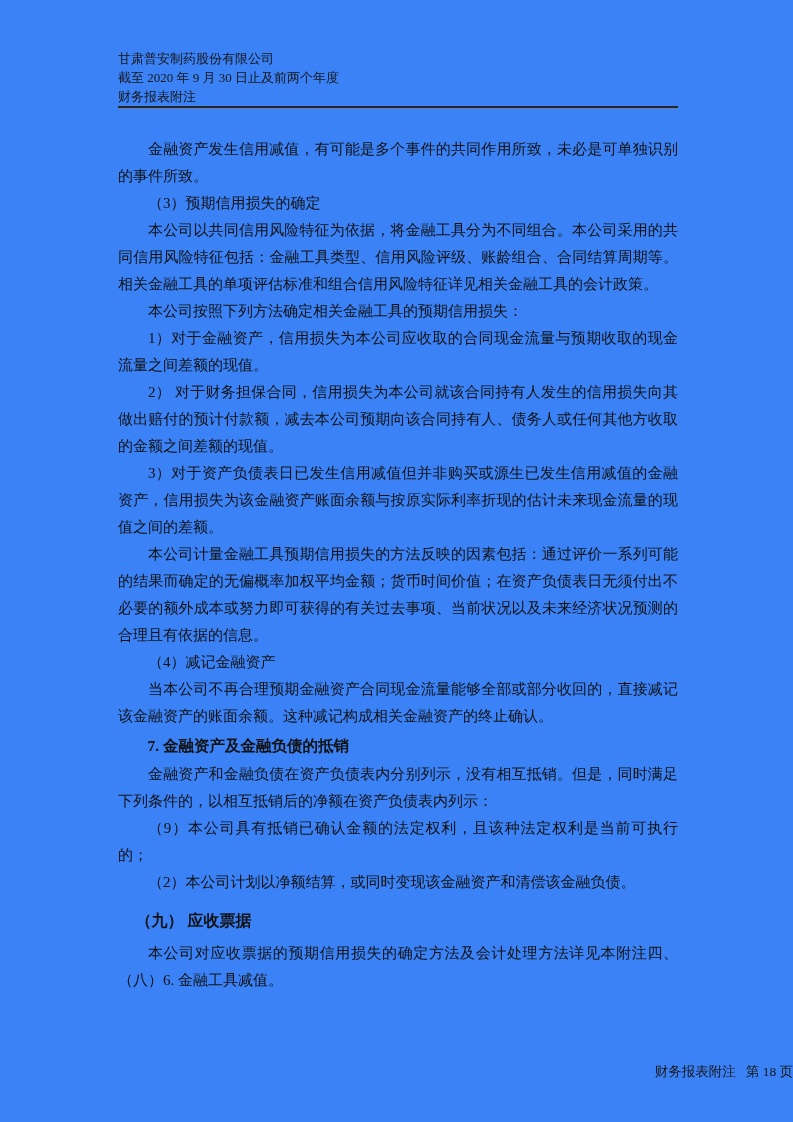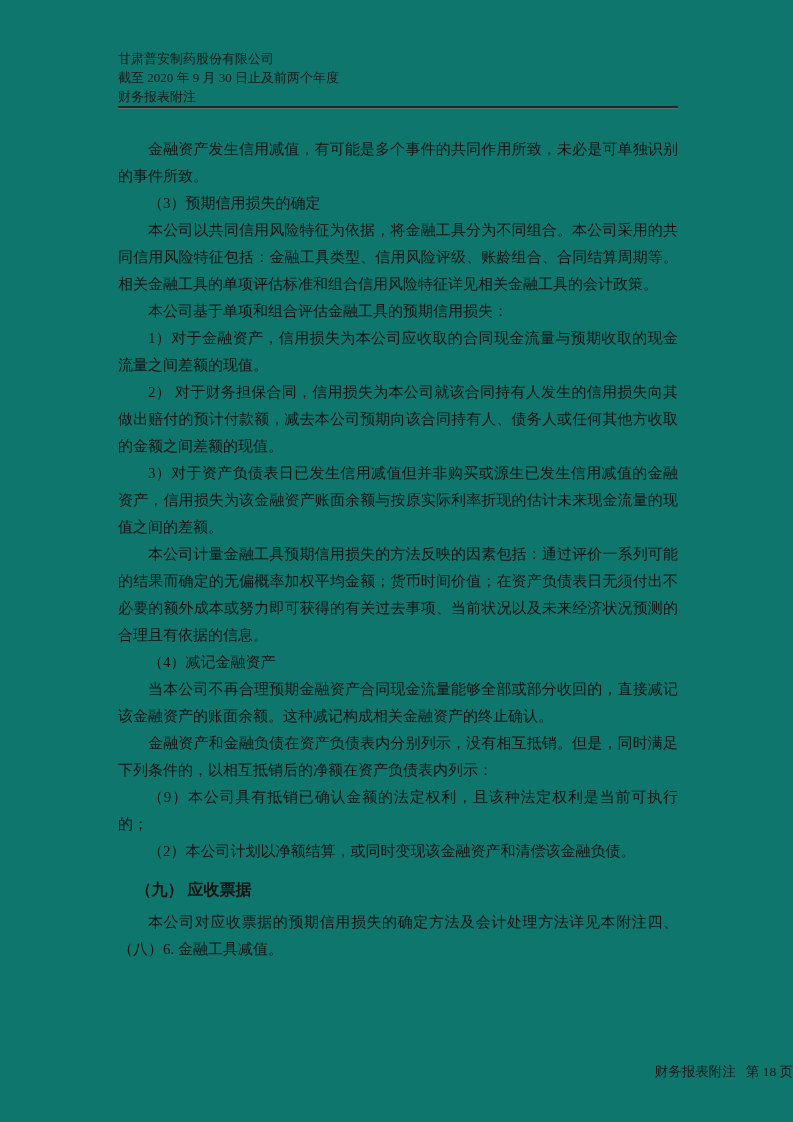--- a/index.html
+++ b/index.html
@@ -4,21 +4,21 @@
 <style>
   html, body {
     margin: 0;
     padding: 0;
     background: #ffffff;
   }
   .page {
     position: relative;
     width: 793px;
     height: 1122px;
-    background: #0f766e;
+    background: #3b82f6;
     color: #111111;
     font-family: "Liberation Serif", "DejaVu Serif", serif;
     overflow: hidden;
   }
   .doc-header {
     position: absolute;
     left: 118px;
     top: 49px;
     width: 560px;
     font-size: 13px;
@@ -82,27 +82,28 @@
     <div>截至 2020 年 9 月 30 日止及前两个年度</div>
     <div>财务报表附注</div>
   </div>
 
   <div class="header-rule"></div>
 
   <div class="content" id="content">
       <p>金融资产发生信用减值，有可能是多个事件的共同作用所致，未必是可单独识别的事件所致。</p>
       <p>（3）预期信用损失的确定</p>
       <p>本公司以共同信用风险特征为依据，将金融工具分为不同组合。本公司采用的共同信用风险特征包括：金融工具类型、信用风险评级、账龄组合、合同结算周期等。相关金融工具的单项评估标准和组合信用风险特征详见相关金融工具的会计政策。</p>
-      <p>本公司基于单项和组合评估金融工具的预期信用损失：</p>
+      <p>本公司按照下列方法确定相关金融工具的预期信用损失：</p>
       <p>1）对于金融资产，信用损失为本公司应收取的合同现金流量与预期收取的现金流量之间差额的现值。</p>
       <p>2） 对于财务担保合同，信用损失为本公司就该合同持有人发生的信用损失向其做出赔付的预计付款额，减去本公司预期向该合同持有人、债务人或任何其他方收取的金额之间差额的现值。</p>
       <p>3）对于资产负债表日已发生信用减值但并非购买或源生已发生信用减值的金融资产，信用损失为该金融资产账面余额与按原实际利率折现的估计未来现金流量的现值之间的差额。</p>
       <p>本公司计量金融工具预期信用损失的方法反映的因素包括：通过评价一系列可能的结果而确定的无偏概率加权平均金额；货币时间价值；在资产负债表日无须付出不必要的额外成本或努力即可获得的有关过去事项、当前状况以及未来经济状况预测的合理且有依据的信息。</p>
       <p>（4）减记金融资产</p>
       <p>当本公司不再合理预期金融资产合同现金流量能够全部或部分收回的，直接减记该金融资产的账面余额。这种减记构成相关金融资产的终止确认。</p>
+      <p class="h2">7. 金融资产及金融负债的抵销</p>
       <p>金融资产和金融负债在资产负债表内分别列示，没有相互抵销。但是，同时满足下列条件的，以相互抵销后的净额在资产负债表内列示：</p>
       <p>（9）本公司具有抵销已确认金额的法定权利，且该种法定权利是当前可执行的；</p>
       <p>（2）本公司计划以净额结算，或同时变现该金融资产和清偿该金融负债。</p>
       <p class="h1">（九） 应收票据</p>
       <p>本公司对应收票据的预期信用损失的确定方法及会计处理方法详见本附注四、（八）6. 金融工具减值。</p>
     </div>
 
   <div class="page-footer">
     <span>财务报表附注</span>
     <span> </span>

